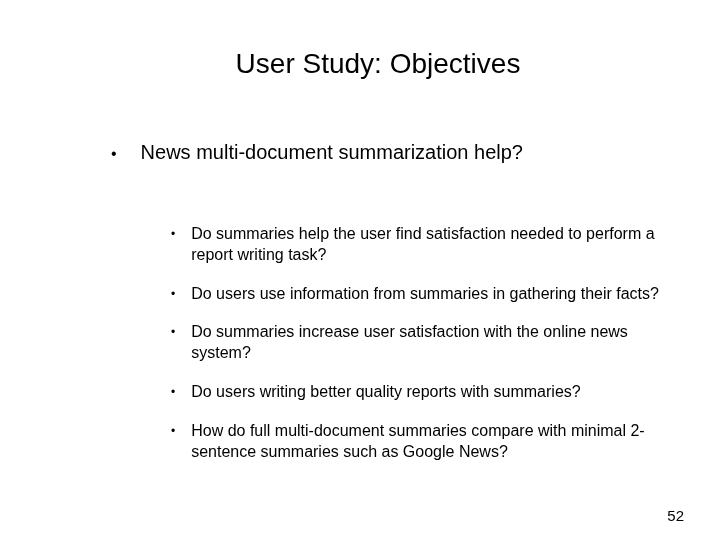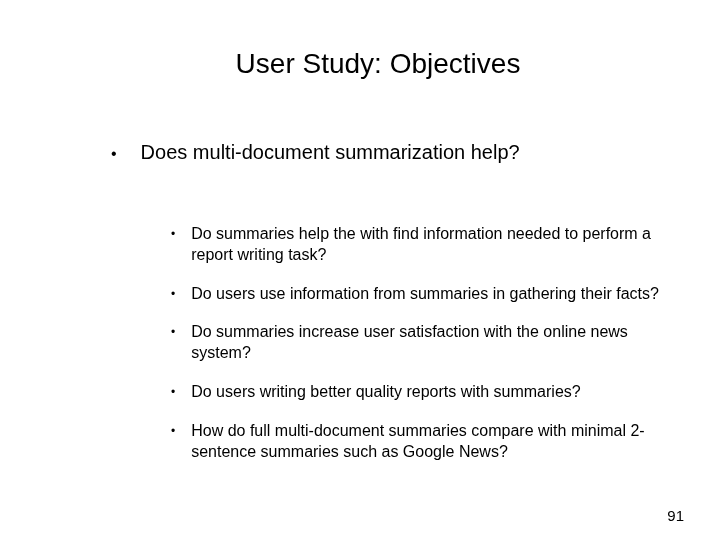--- a/index.html
+++ b/index.html
@@ -72,41 +72,41 @@
   </style>
 </head>
 <body>
 
 <div class="slide">
   <h1 class="title">User Study: Objectives</h1>
 
   <ul class="main-list">
     <li class="main-item">
       <span class="bullet">•</span>
-      <span class="text">Does multi-document summarization help?</span>
+      <span class="text">News multi-document summarization help?</span>
     </li>
   </ul>
 
   <ul class="sub-list">
     <li class="sub-item">
       <span class="bullet">•</span>
-      <span class="text">Do summaries help the with find information needed to perform a report writing task?</span>
+      <span class="text">Do summaries help the user find satisfaction needed to perform a report writing task?</span>
     </li>
     <li class="sub-item">
       <span class="bullet">•</span>
       <span class="text">Do users use information from summaries in gathering their facts?</span>
     </li>
     <li class="sub-item">
       <span class="bullet">•</span>
       <span class="text">Do summaries increase user satisfaction with the online news system?</span>
     </li>
     <li class="sub-item">
       <span class="bullet">•</span>
       <span class="text">Do users writing better quality reports with summaries?</span>
     </li>
     <li class="sub-item">
       <span class="bullet">•</span>
       <span class="text">How do full multi-document summaries compare with minimal 2-sentence summaries such as Google News?</span>
     </li>
   </ul>
 
-  <div class="page-number">91</div>
+  <div class="page-number">52</div>
 </div>
 
 </body></html>

